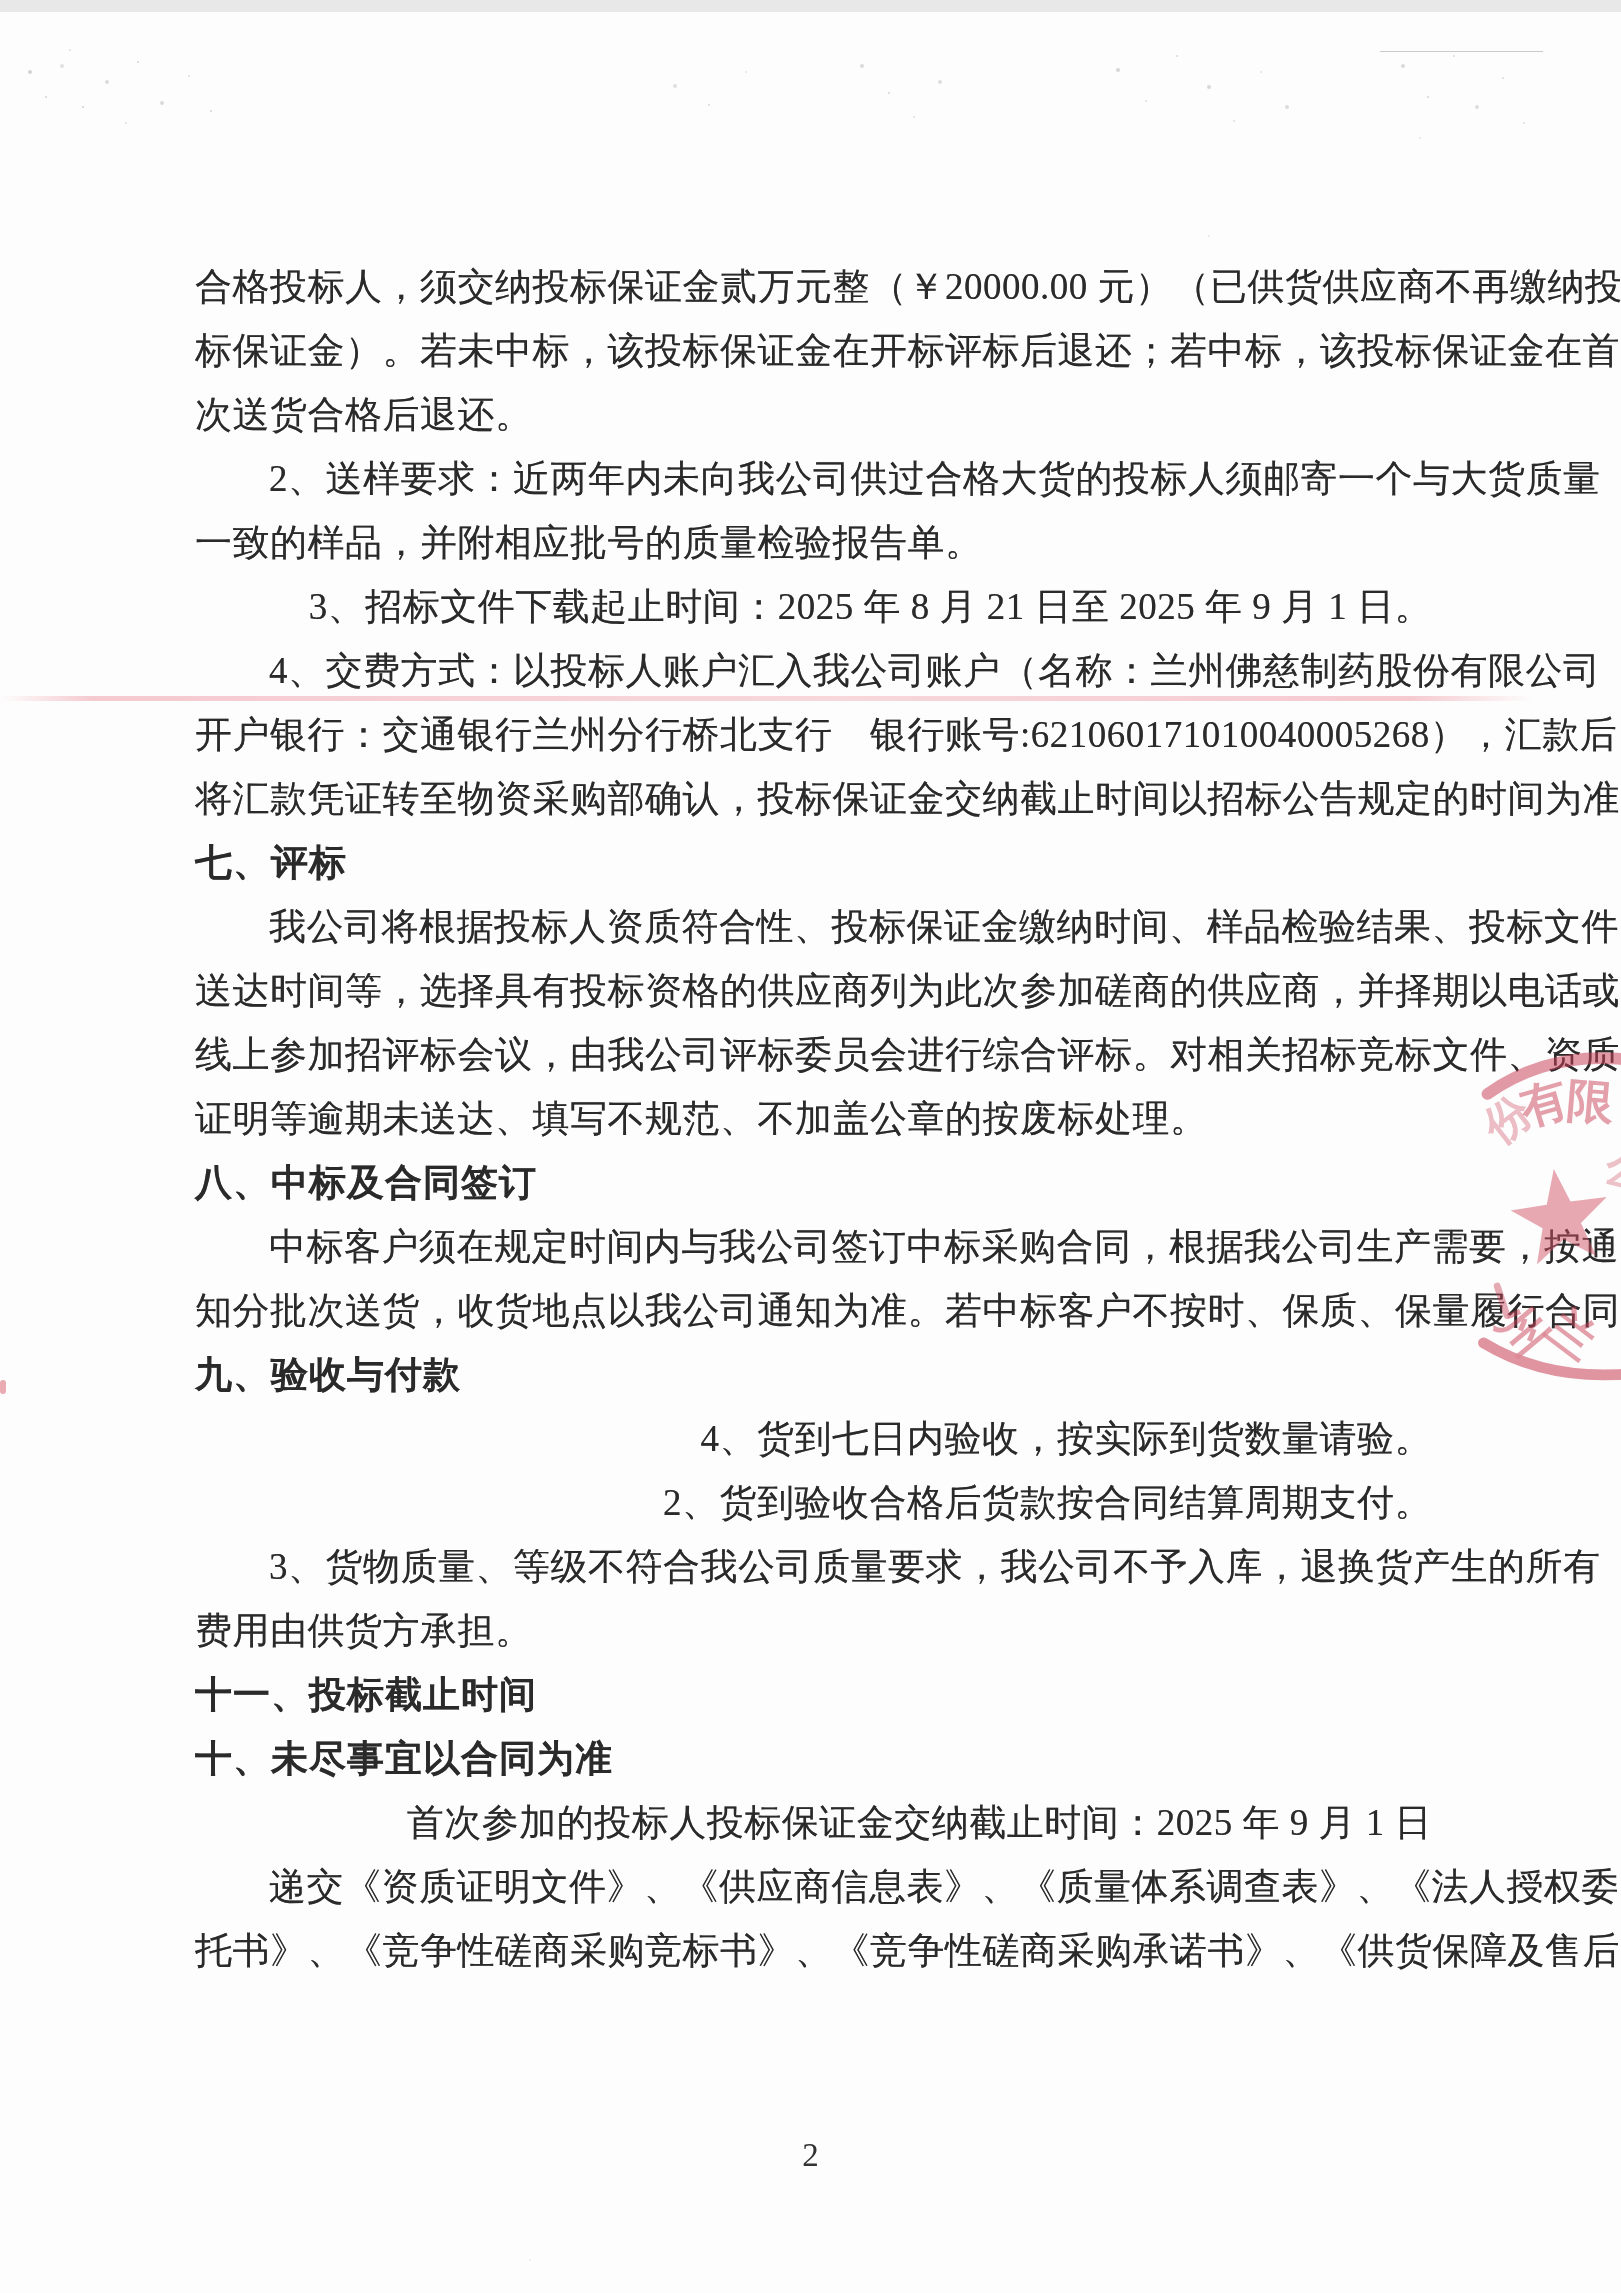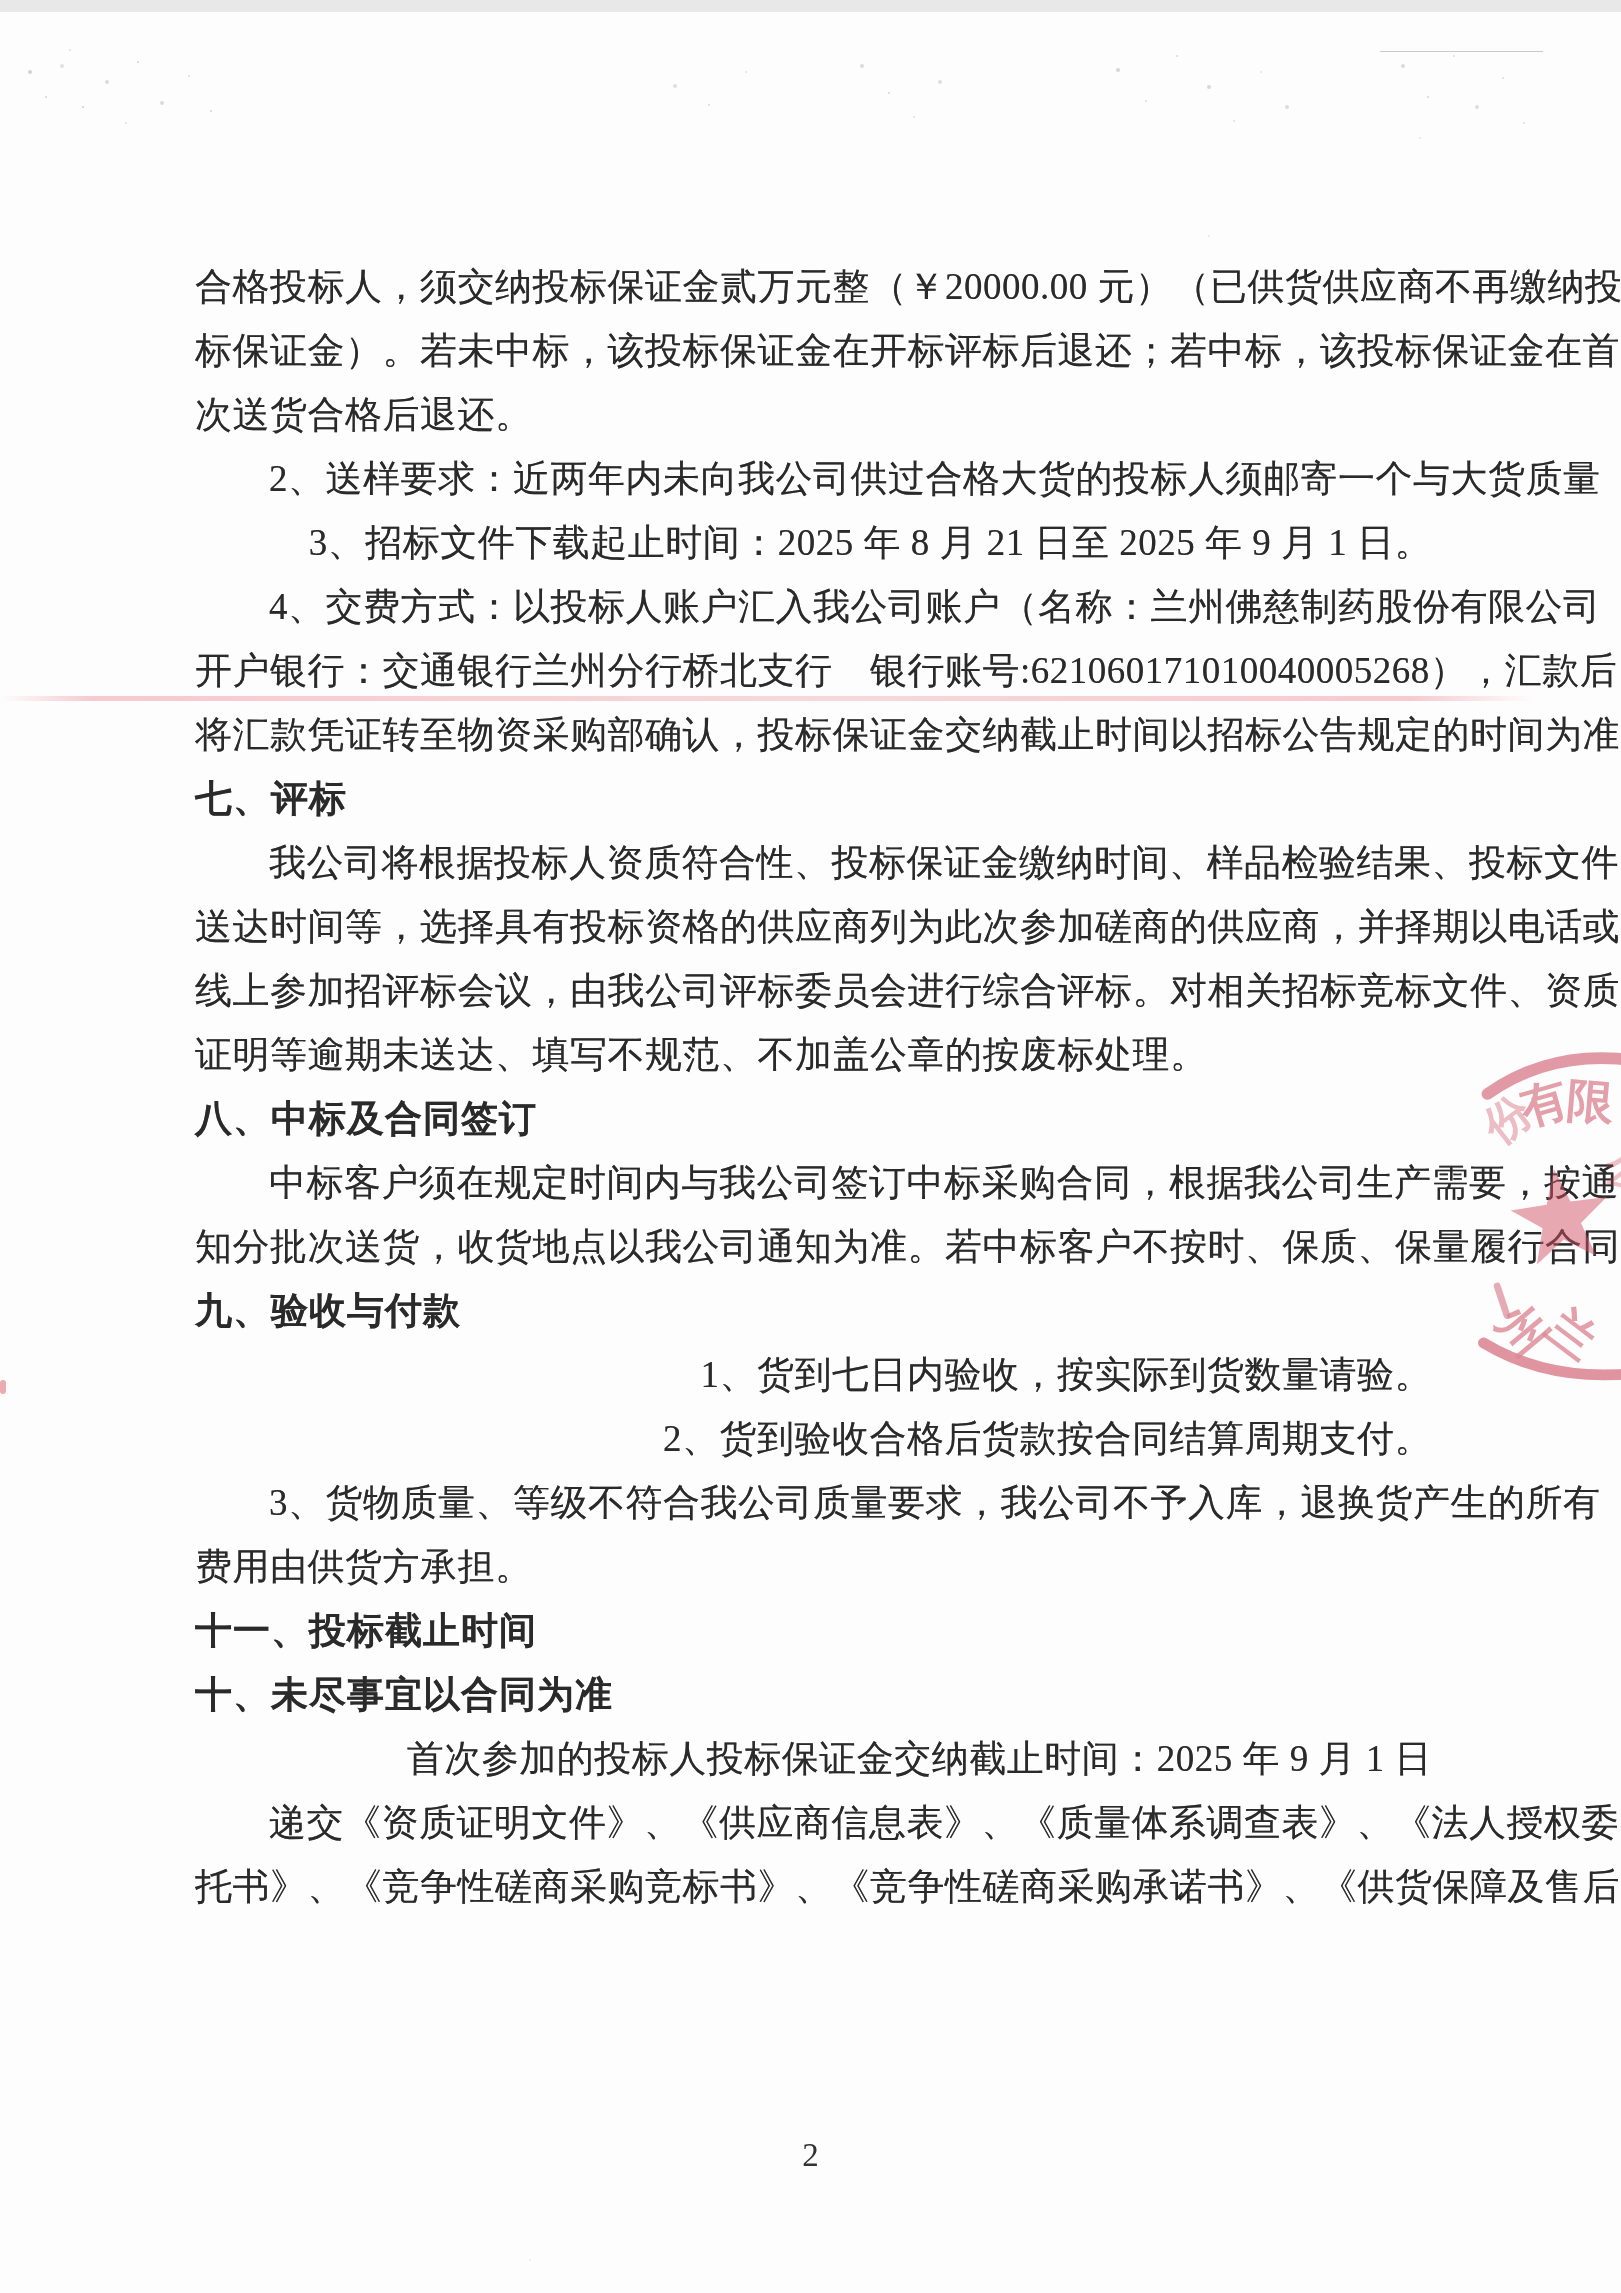--- a/index.html
+++ b/index.html
@@ -97,34 +97,35 @@
 
   <div id="scan-streak"></div>
   <div id="left-red-speck"></div>
 
   <div id="doc-body">
 
   <div class="doc-line k-body">合格投标人，须交纳投标保证金贰万元整（￥20000.00 元）（已供货供应商不再缴纳投</div>
       <div class="doc-line k-body">标保证金）。若未中标，该投标保证金在开标评标后退还；若中标，该投标保证金在首</div>
       <div class="doc-line k-body">次送货合格后退还。</div>
       <div class="doc-line k-indent">2、送样要求：近两年内未向我公司供过合格大货的投标人须邮寄一个与大货质量</div>
+      <div class="doc-line k-body">一致的样品，并附相应批号的质量检验报告单。</div>
       <div class="doc-line k-indent">3、招标文件下载起止时间：2025 年 8 月 21 日至 2025 年 9 月 1 日。</div>
       <div class="doc-line k-indent">4、交费方式：以投标人账户汇入我公司账户（名称：兰州佛慈制药股份有限公司</div>
       <div class="doc-line k-body">开户银行：交通银行兰州分行桥北支行　银行账号:621060171010040005268），汇款后</div>
       <div class="doc-line k-body">将汇款凭证转至物资采购部确认，投标保证金交纳截止时间以招标公告规定的时间为准。</div>
       <div class="doc-line k-heading">七、评标</div>
       <div class="doc-line k-indent">我公司将根据投标人资质符合性、投标保证金缴纳时间、样品检验结果、投标文件</div>
       <div class="doc-line k-body">送达时间等，选择具有投标资格的供应商列为此次参加磋商的供应商，并择期以电话或</div>
       <div class="doc-line k-body">线上参加招评标会议，由我公司评标委员会进行综合评标。对相关招标竞标文件、资质</div>
       <div class="doc-line k-body">证明等逾期未送达、填写不规范、不加盖公章的按废标处理。</div>
       <div class="doc-line k-heading">八、中标及合同签订</div>
       <div class="doc-line k-indent">中标客户须在规定时间内与我公司签订中标采购合同，根据我公司生产需要，按通</div>
       <div class="doc-line k-body">知分批次送货，收货地点以我公司通知为准。若中标客户不按时、保质、保量履行合同，</div>
       <div class="doc-line k-heading">九、验收与付款</div>
-      <div class="doc-line k-indent">1、货到七日内验收，按实际到货数量请验。</div>
+      <div class="doc-line k-indent">4、货到七日内验收，按实际到货数量请验。</div>
       <div class="doc-line k-indent">2、货到验收合格后货款按合同结算周期支付。</div>
       <div class="doc-line k-indent">3、货物质量、等级不符合我公司质量要求，我公司不予入库，退换货产生的所有</div>
       <div class="doc-line k-body">费用由供货方承担。</div>
       <div class="doc-line k-heading">十一、投标截止时间</div>
       <div class="doc-line k-heading">十、未尽事宜以合同为准</div>
       <div class="doc-line k-indent">首次参加的投标人投标保证金交纳截止时间：2025 年 9 月 1 日</div>
       <div class="doc-line k-indent">递交《资质证明文件》、《供应商信息表》、《质量体系调查表》、《法人授权委</div>
       <div class="doc-line k-body">托书》、《竞争性磋商采购竞标书》、《竞争性磋商采购承诺书》、《供货保障及售后</div>
     </div>
 

